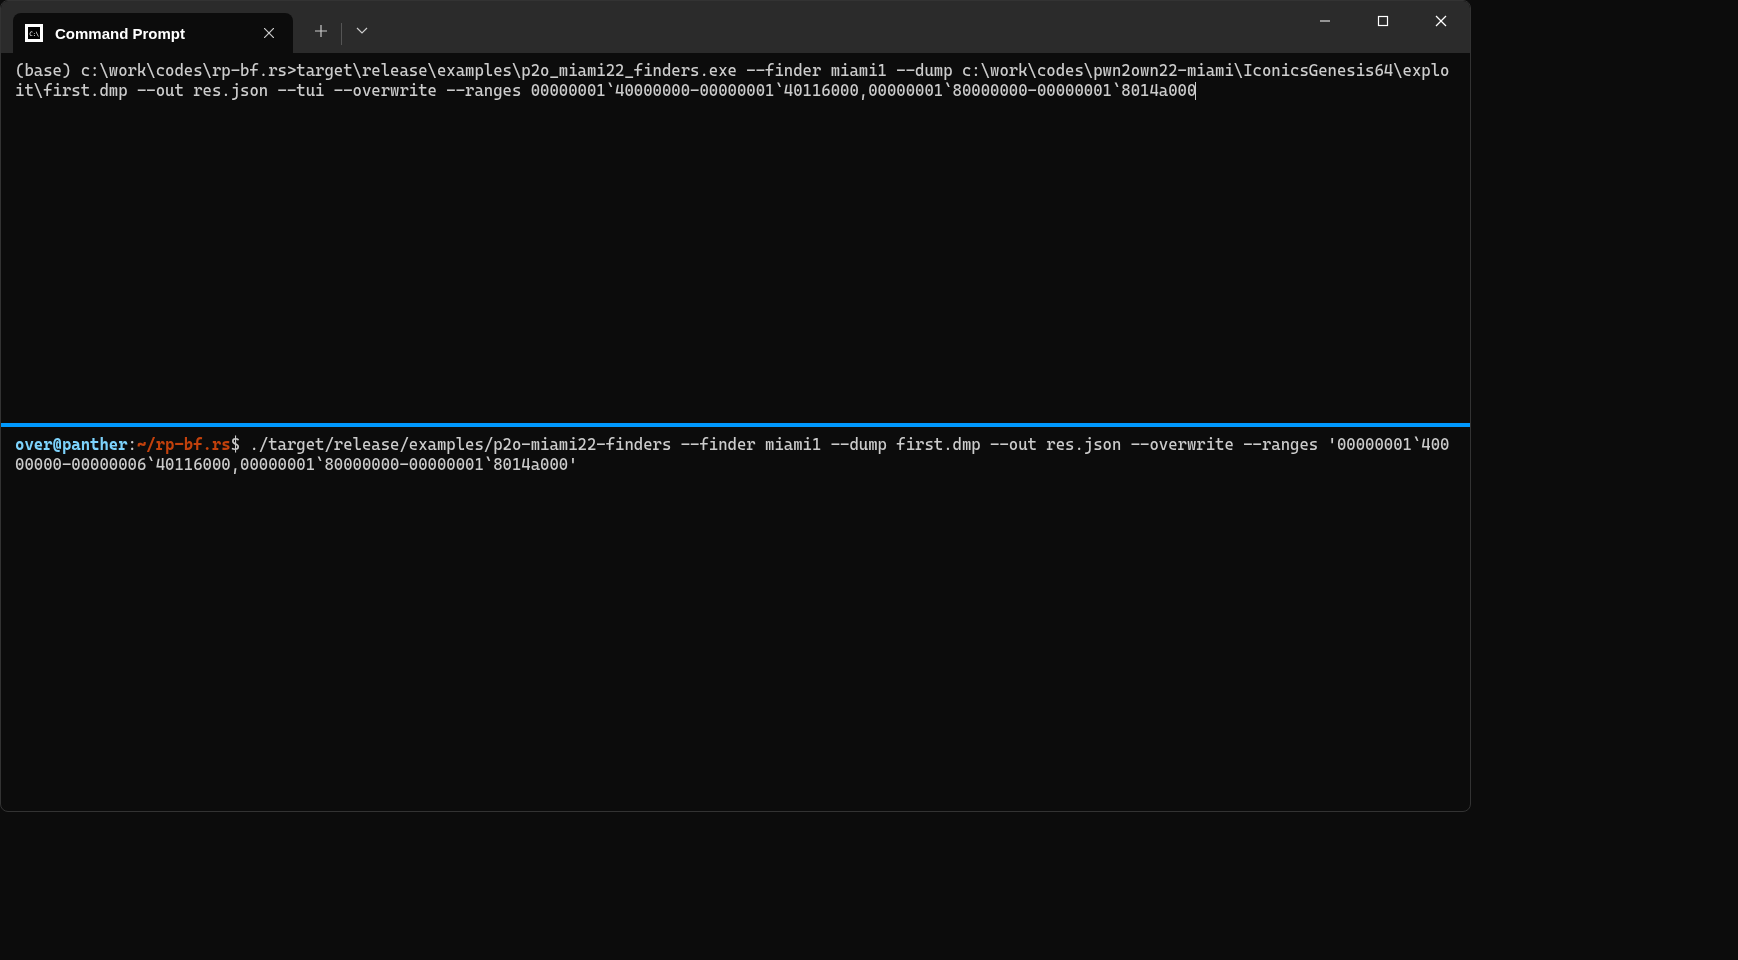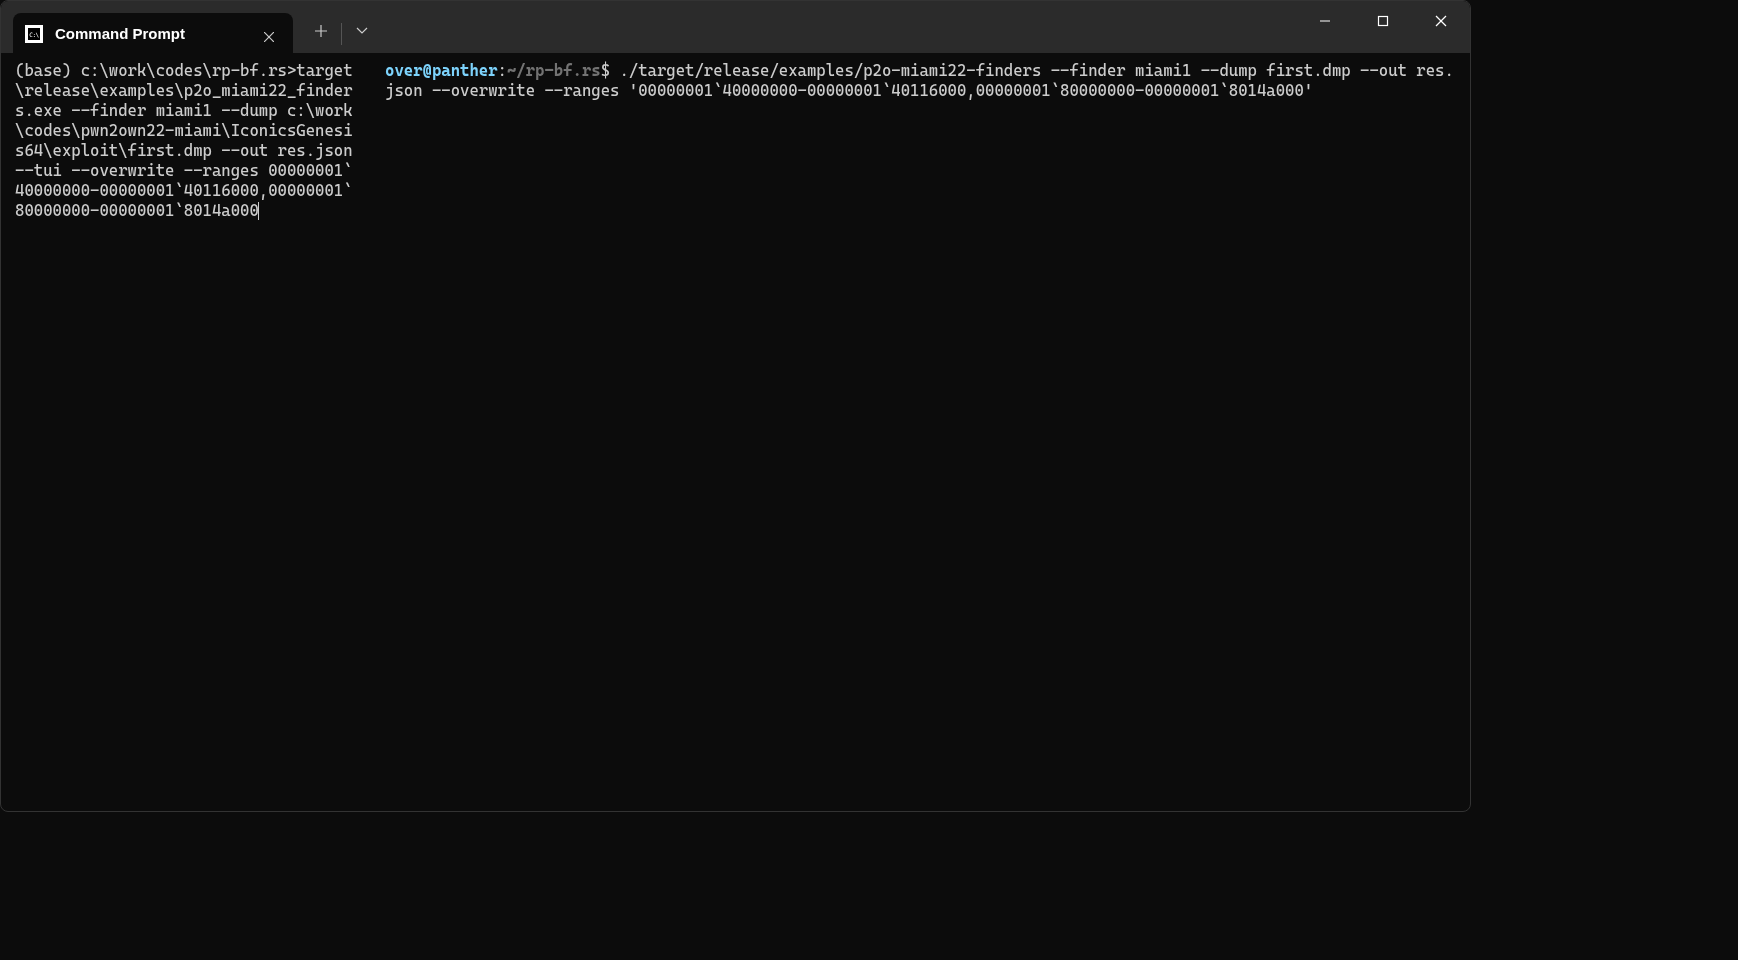--- a/index.html
+++ b/index.html
@@ -21,21 +21,22 @@
       height: 52px;
       background: #2b2b2b;
       display: flex;
       align-items: center;
       position: relative;
     }
     .tab {
       height: 40px;
       background: #0c0c0c;
       display: flex;
-      padding: 12px 12px 0 12px;
+      align-items: center;
+      padding: 0 12px 0 12px;
       border-radius: 8px 8px 0 0;
       margin-left: 12px;
       margin-top: 12px;
       min-width: 280px;
       position: relative;
     }
     .tab-icon {
       width: 18px;
       height: 18px;
       background: #fff;
@@ -119,21 +120,21 @@
       width: 58px;
       height: 40px;
       display: flex;
       align-items: center;
       justify-content: center;
       color: #fff;
       cursor: pointer;
     }
     .terminal-body {
       display: flex;
-      flex-direction: row;
+      flex-direction: column;
       height: calc(100% - 52px);
     }
     .pane {
       padding: 8px 14px;
       color: #cccccc;
       font-size: 16px;
       line-height: 1.25;
       white-space: pre-wrap;
       word-break: break-all;
       font-family: Consolas, 'Cascadia Mono', monospace;
@@ -149,21 +150,21 @@
       flex-shrink: 0;
     }
     .pane-bottom {
       flex: 1;
     }
     .prompt-user {
       color: #7dd3fc;
       font-weight: bold;
     }
     .prompt-path {
-      color: #737373;
+      color: #c2410c;
       font-weight: bold;
     }
     .prompt-colon {
       color: #cccccc;
     }
     .cursor {
       display: inline-block;
       width: 1px;
       height: 18px;
       background: #cccccc;
@@ -216,14 +217,14 @@
         <line x1="1" y1="1" x2="11" y2="11" stroke="#fff" stroke-width="1.2"></line>
         <line x1="11" y1="1" x2="1" y2="11" stroke="#fff" stroke-width="1.2"></line>
       </svg>
     </div>
   </div>
 </div>
 
 <div class="terminal-body">
   <div class="pane pane-top"><span>(base) c:\work\codes\rp-bf.rs&gt;target\release\examples\p2o_miami22_finders.exe --finder miami1 --dump c:\work\codes\pwn2own22-miami\IconicsGenesis64\exploit\first.dmp --out res.json --tui --overwrite --ranges 00000001`40000000-00000001`40116000,00000001`80000000-00000001`8014a000</span><span class="cursor"></span></div>
   <div class="divider"></div>
-  <div class="pane pane-bottom"><span class="prompt-user">over@panther</span><span class="prompt-colon">:</span><span class="prompt-path">~/rp-bf.rs</span><span>$</span><span> ./target/release/examples/p2o-miami22-finders --finder miami1 --dump first.dmp --out res.json --overwrite --ranges '00000001`40000000-00000001`40116000,00000001`80000000-00000001`8014a000'</span></div>
+  <div class="pane pane-bottom"><span class="prompt-user">over@panther</span><span class="prompt-colon">:</span><span class="prompt-path">~/rp-bf.rs</span><span>$</span><span> ./target/release/examples/p2o-miami22-finders --finder miami1 --dump first.dmp --out res.json --overwrite --ranges '00000001`40000000-00000006`40116000,00000001`80000000-00000001`8014a000'</span></div>
 </div>
 
 </body></html>

